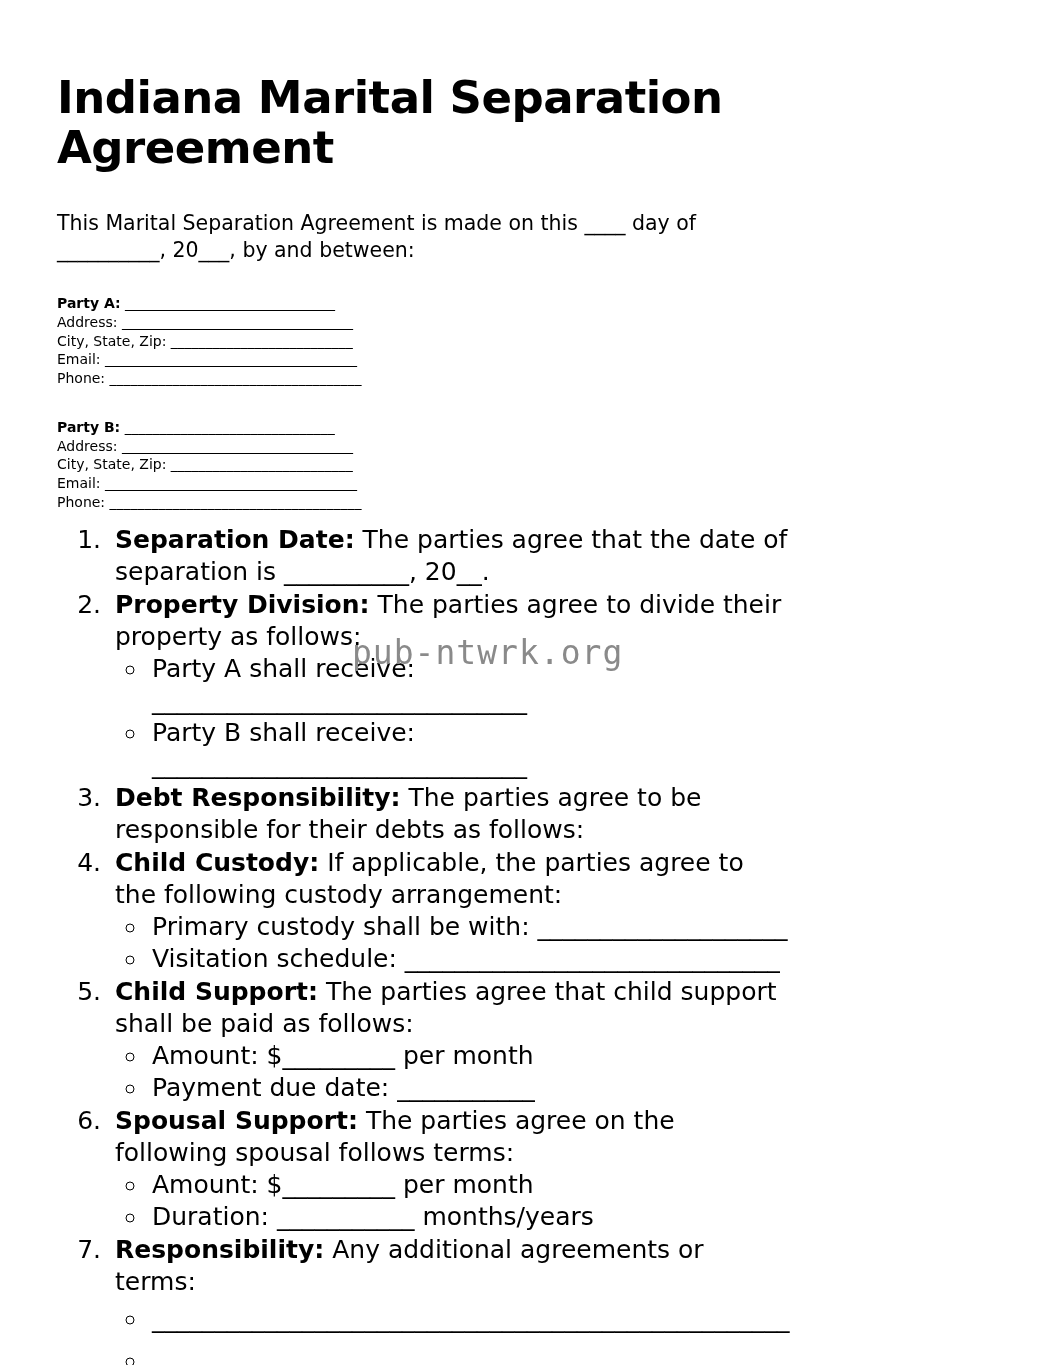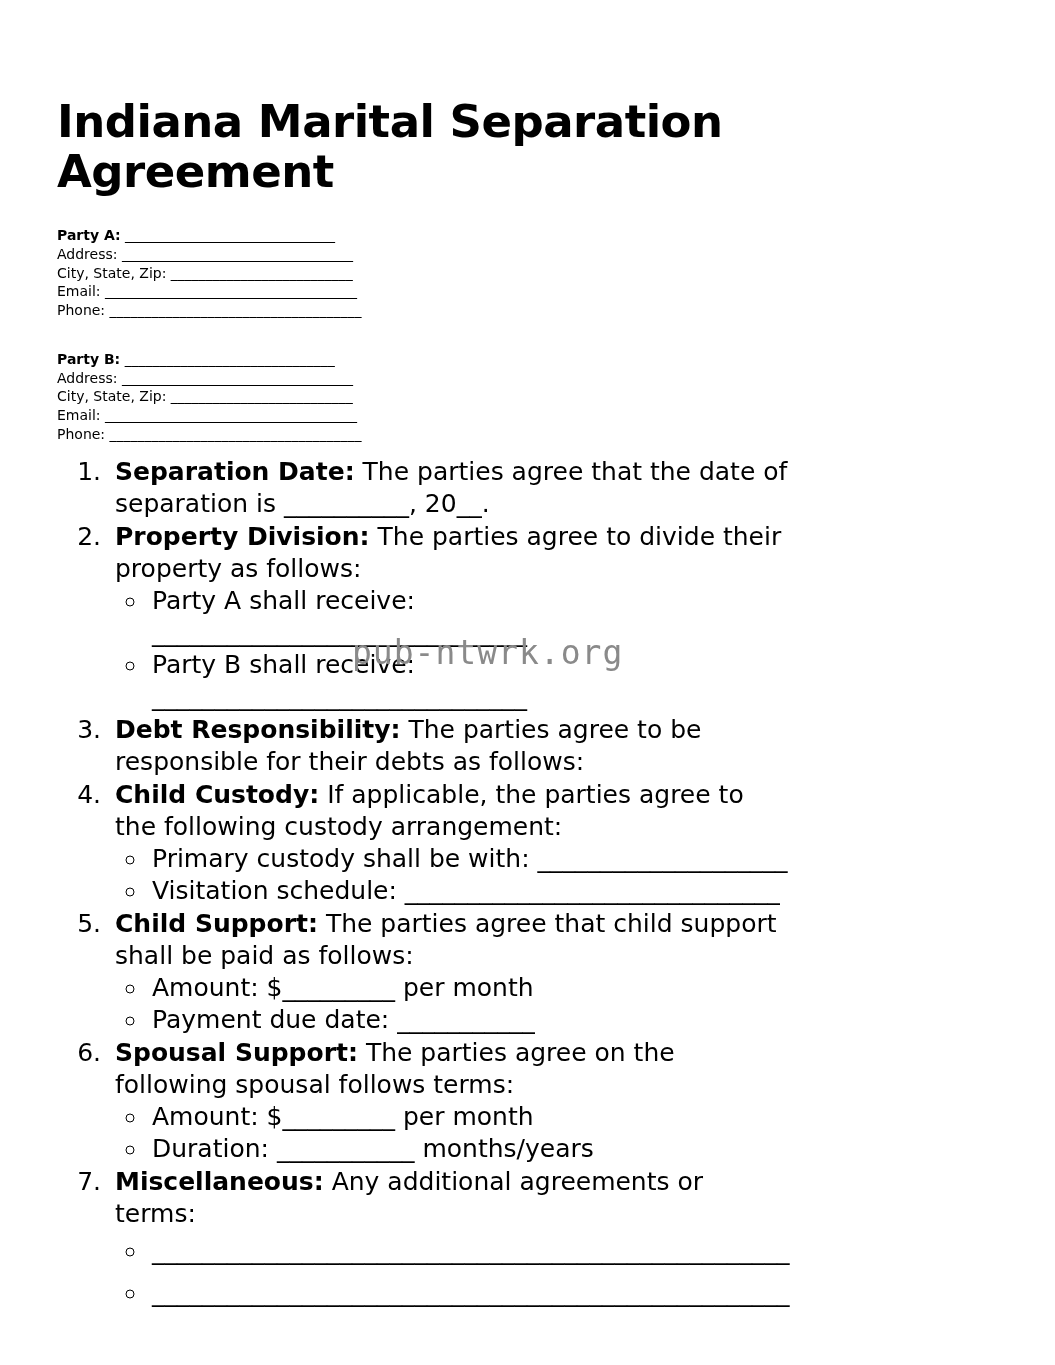--- a/index.html
+++ b/index.html
@@ -6,21 +6,21 @@
     margin: 0;
     padding: 0;
     background: #ffffff;
   }
   .page {
     position: relative;
     width: 845px;
     height: 1365px;
     background: #ffffff;
     box-sizing: border-box;
-    padding: 79px 57px 0 57px;
+    padding: 55px 57px 0 57px;
     font-family: "DejaVu Sans", "Liberation Sans", sans-serif;
     color: #000000;
     overflow: hidden;
   }
   h1.doc-title {
     font-size: 45px;
     font-weight: bold;
     letter-spacing: -0.5px;
     margin: 18px 0 0 0;
     line-height: 1.1;
@@ -84,20 +84,21 @@
     pointer-events: none;
   }
 </style>
 </head>
 <body>
 
 <div class="page">
 
   <h1 class="doc-title">Indiana Marital Separation Agreement</h1>
 
+  <p class="body-text">This Marital Separation Agreement is made on this ____ day of __________, 20___, by and between:</p>
 
   <div class="party-block">
     <div class="row"><b>Party A:</b><span> ______________________________</span></div>
     <div class="row">Address: _________________________________</div>
     <div class="row">City, State, Zip: __________________________</div>
     <div class="row">Email: ____________________________________</div>
     <div class="row">Phone: ____________________________________</div>
   </div>
 
   <div class="party-block">
@@ -121,21 +122,21 @@
           <li>Visitation schedule: ______________________________</li>
         </ul></li>
       <li><b>Child Support:</b><span> The parties agree that child support shall be paid as follows:</span><ul class="sub">
           <li>Amount: $_________ per month</li>
           <li>Payment due date: ___________</li>
         </ul></li>
       <li><b>Spousal Support:</b><span> The parties agree on the following spousal follows terms:</span><ul class="sub">
           <li>Amount: $_________ per month</li>
           <li>Duration: ___________ months/years</li>
         </ul></li>
-      <li><b>Miscellaneous:</b><span> Any additional agreements or terms:</span><ul class="sub">
+      <li><b>Responsibility:</b><span> Any additional agreements or terms:</span><ul class="sub">
           <li class="blank-line">___________________________________________________</li>
           <li class="blank-line">___________________________________________________</li>
         </ul></li>
     </ol>
 
 
   <div class="watermark" style="color: rgb(138, 138, 138);">pub-ntwrk.org</div>
 
 </div>
 

